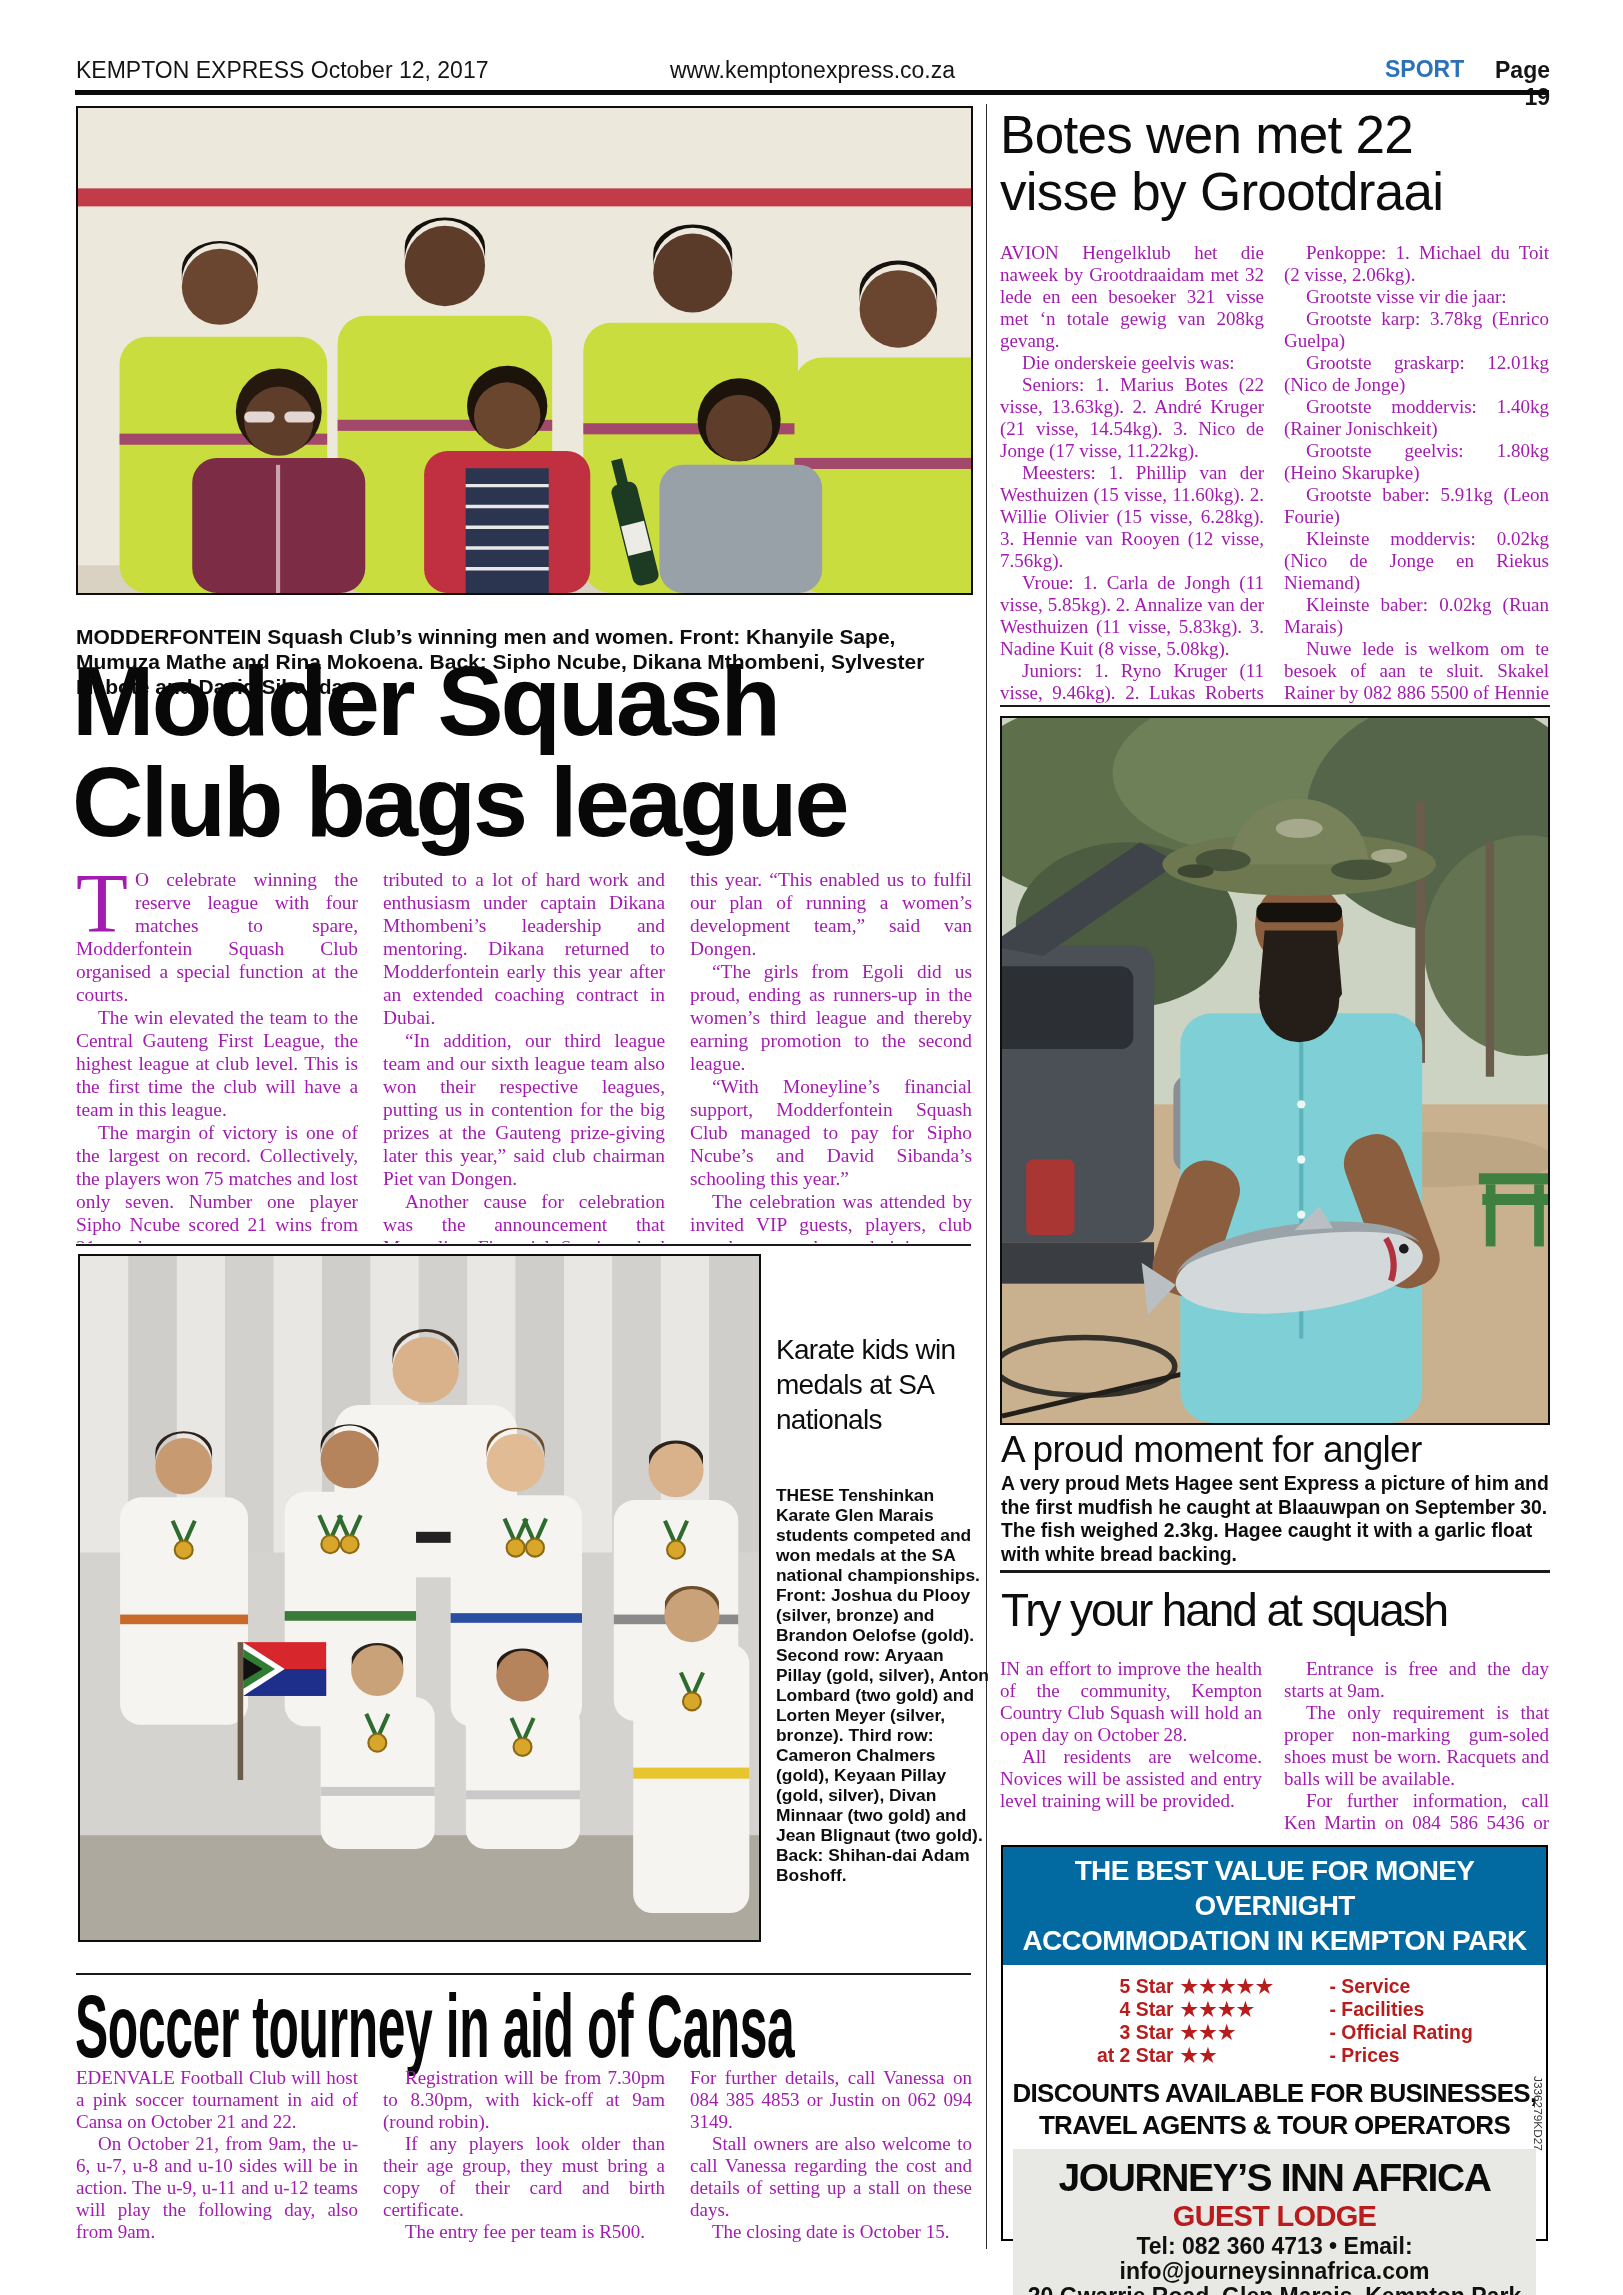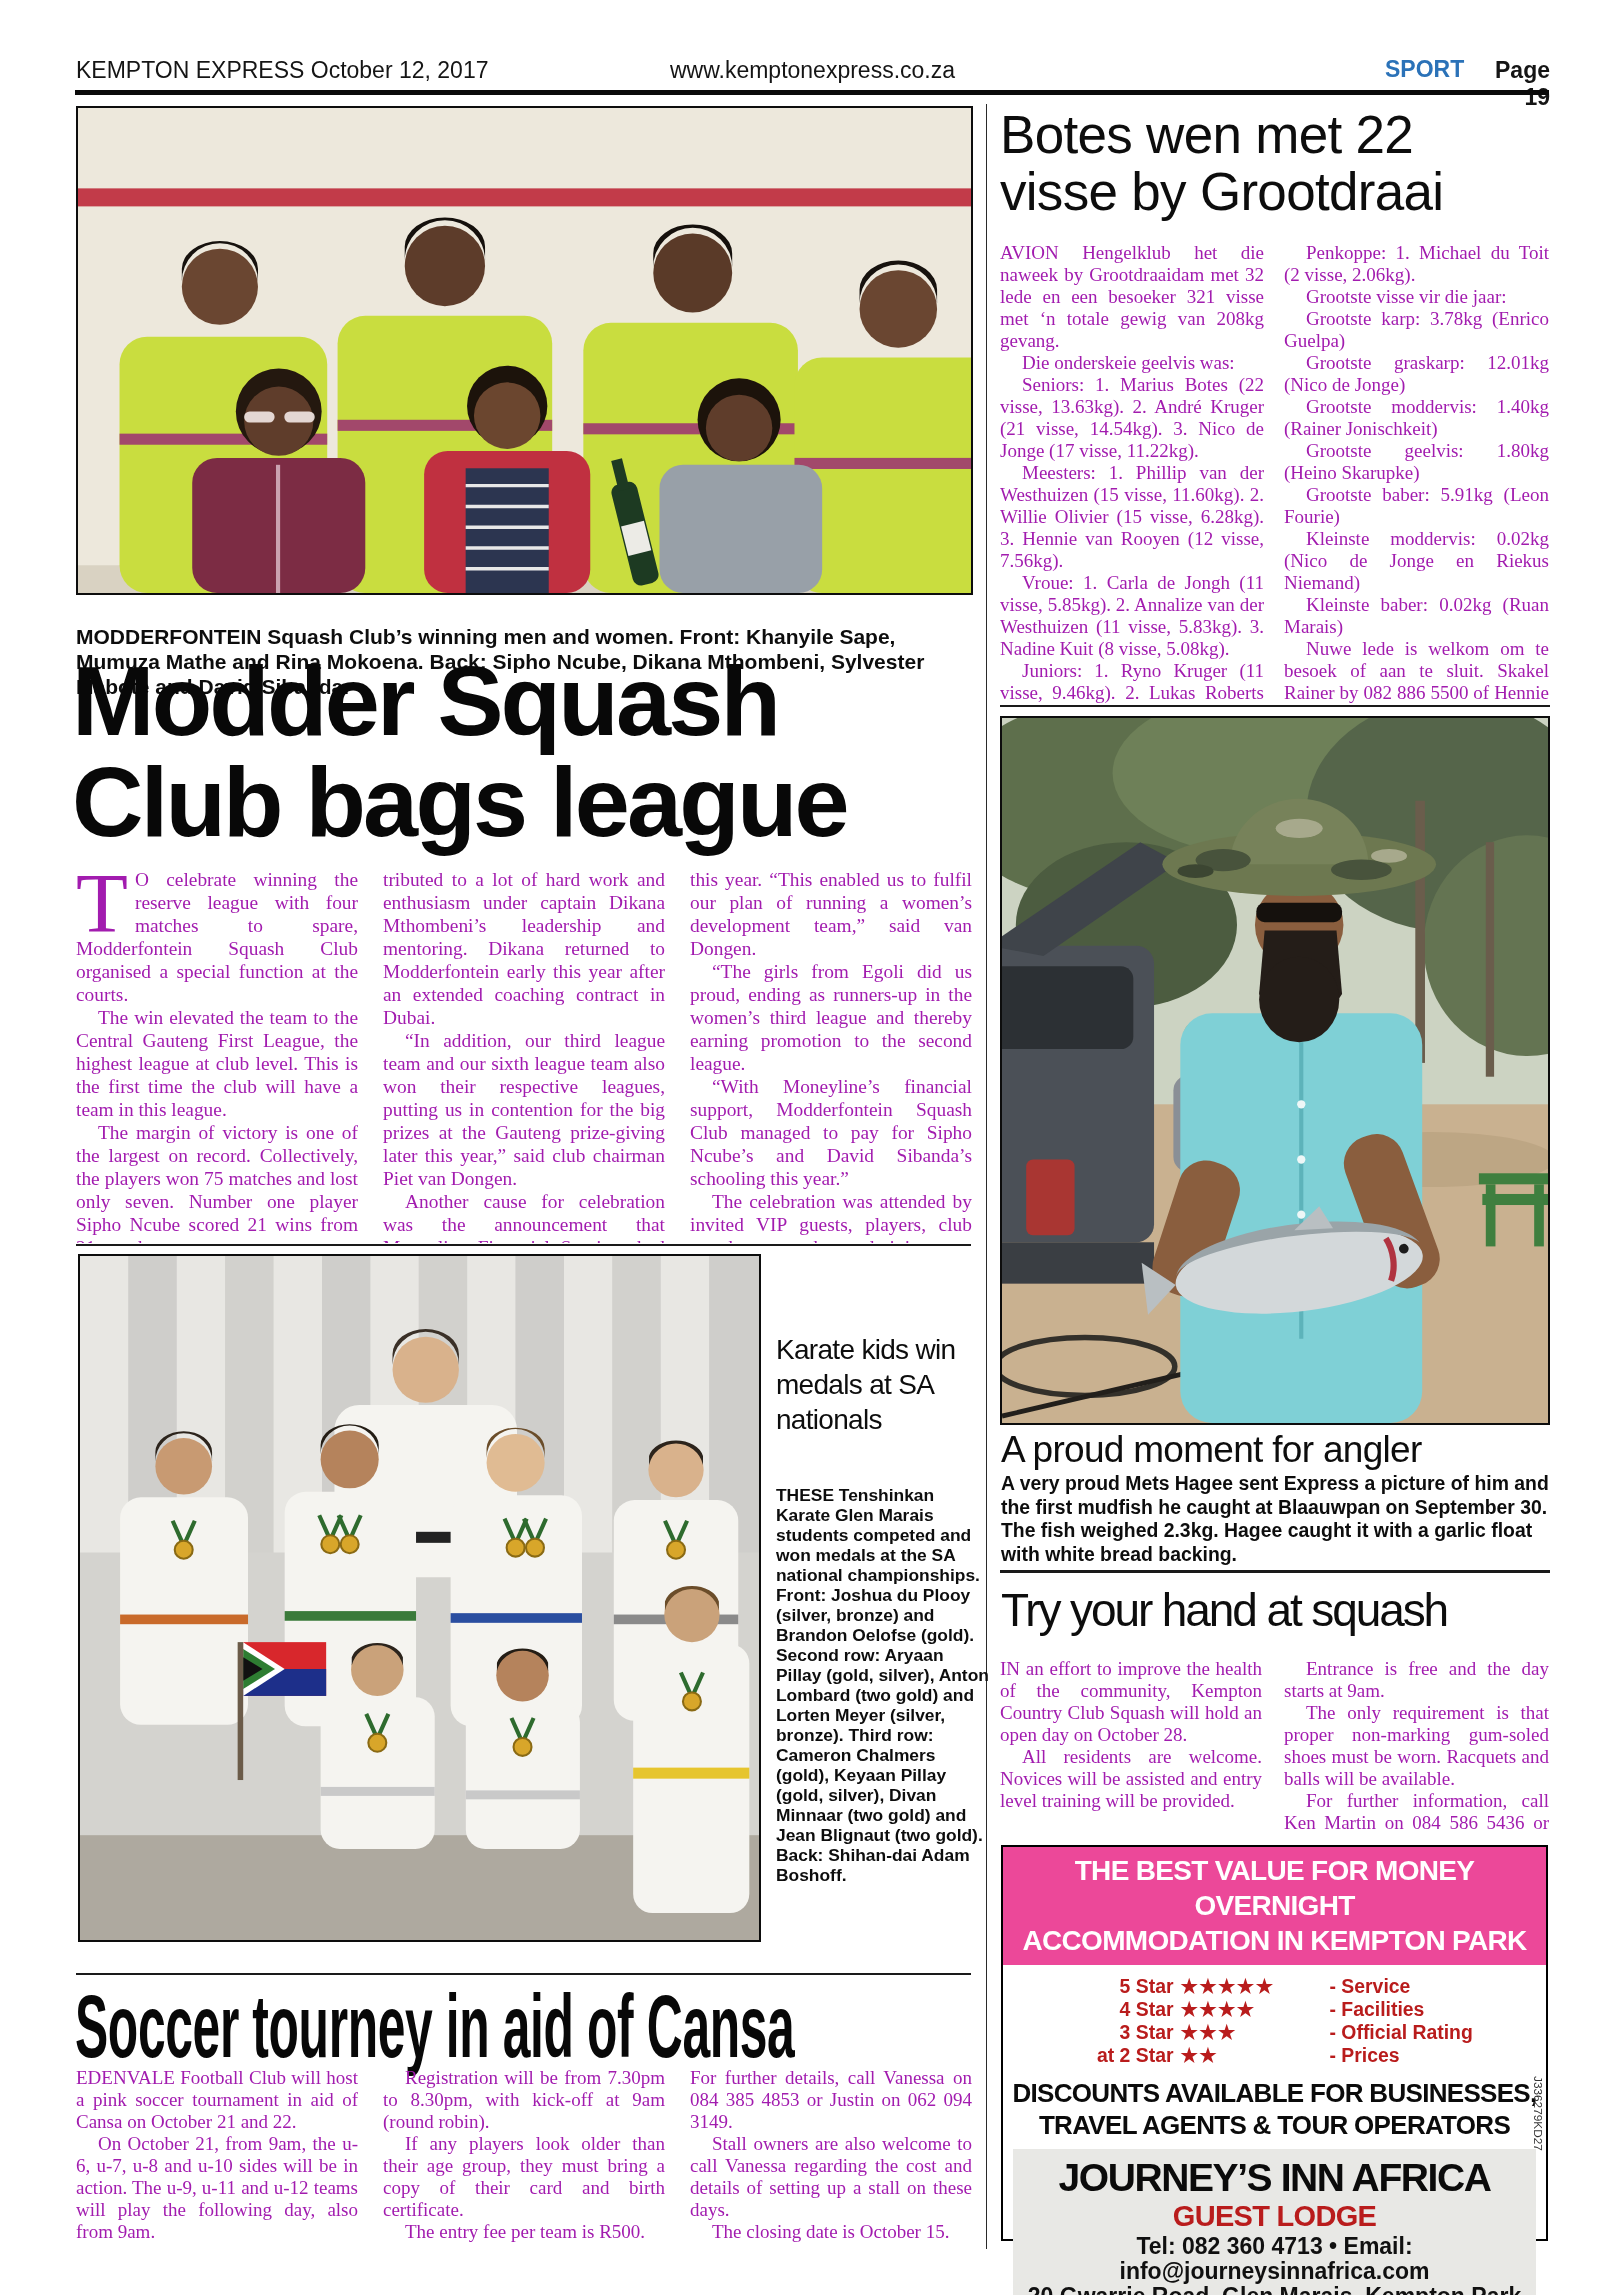--- a/index.html
+++ b/index.html
@@ -43,21 +43,21 @@
            overflow:hidden;color:#a21caf;}
   .bodycol p{margin:0;text-indent:22px;}
   .bodycol p.flush{text-indent:0;}
   .botescol{font-size:19px;line-height:22px;}
   .soccercol{font-size:19px;line-height:22px;}
   .dropcap{float:left;font-size:85px;line-height:65px;padding:2.8px 7px 0 0;font-weight:400;}
 
   
   .ad{left:1001px;top:1845px;width:547px;height:396px;border:2.8px solid #000;box-sizing:border-box;
       background:#fff;font-family:"Liberation Sans",sans-serif;}
-  .ad-banner{background:#ec4899;color:#fff;text-align:center;font-weight:700;font-size:28px;
+  .ad-banner{background:#0369a1;color:#fff;text-align:center;font-weight:700;font-size:28px;
              line-height:35px;letter-spacing:-0.7px;padding:6.2px 0 7px 0;}
   .ad-stars{width:410px;margin:9.7px auto 0 auto;font-weight:700;font-size:19.4px;line-height:23px;color:#b91c1c;}
   .ad-star-row{display:grid;grid-template-columns:111px 149px auto;}
   .ad-star-row .lbl{text-align:right;padding-right:7px;}
   .ad-star-row .st{letter-spacing:1.4px;}
   .ad-discount{text-align:center;font-weight:700;font-size:26px;line-height:32px;letter-spacing:-0.7px;
                margin-top:9.7px;color:#0b0b0b;}
   .ad-lodge{margin:8.3px 9.7px 0 9.7px;background:var(--ad-gray);text-align:center;padding:8.3px 5.6px 9.7px 5.6px;}
   .ad-lodge .name{font-weight:700;font-size:39px;letter-spacing:-1.4px;line-height:42px;color:#0b0b0b;}
   .ad-lodge .sub{font-weight:700;font-size:29px;letter-spacing:-0.7px;line-height:35px;color:#b91c1c;}

